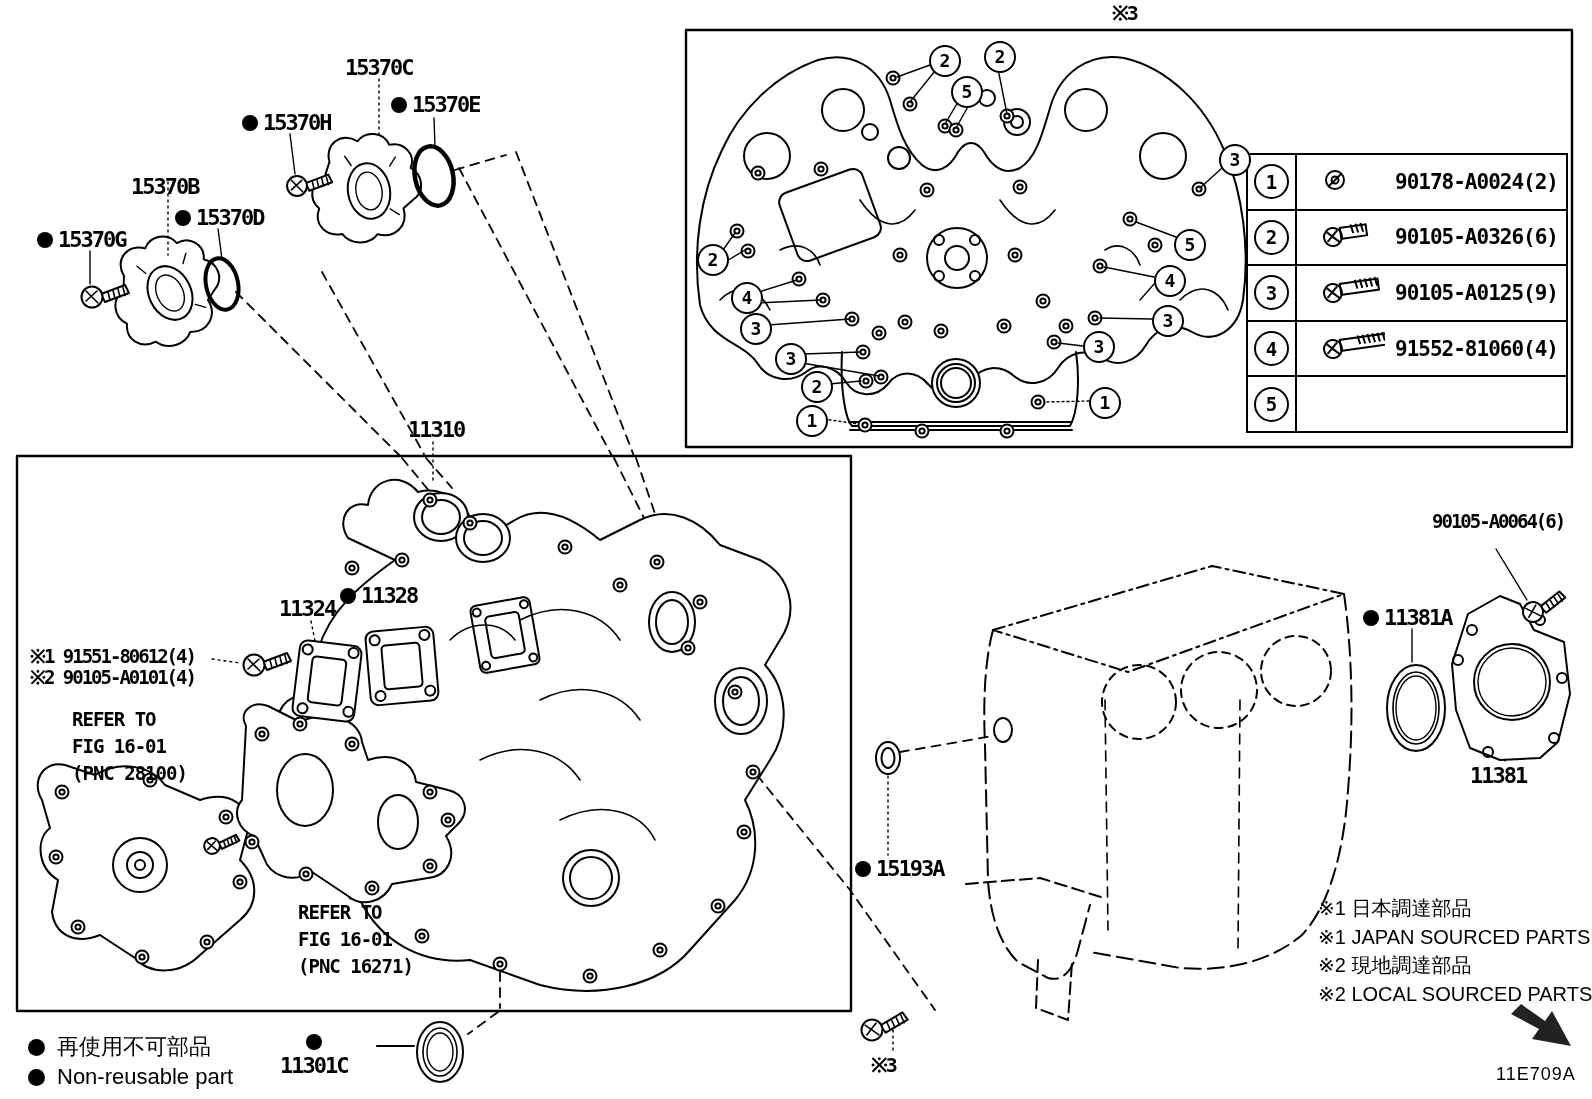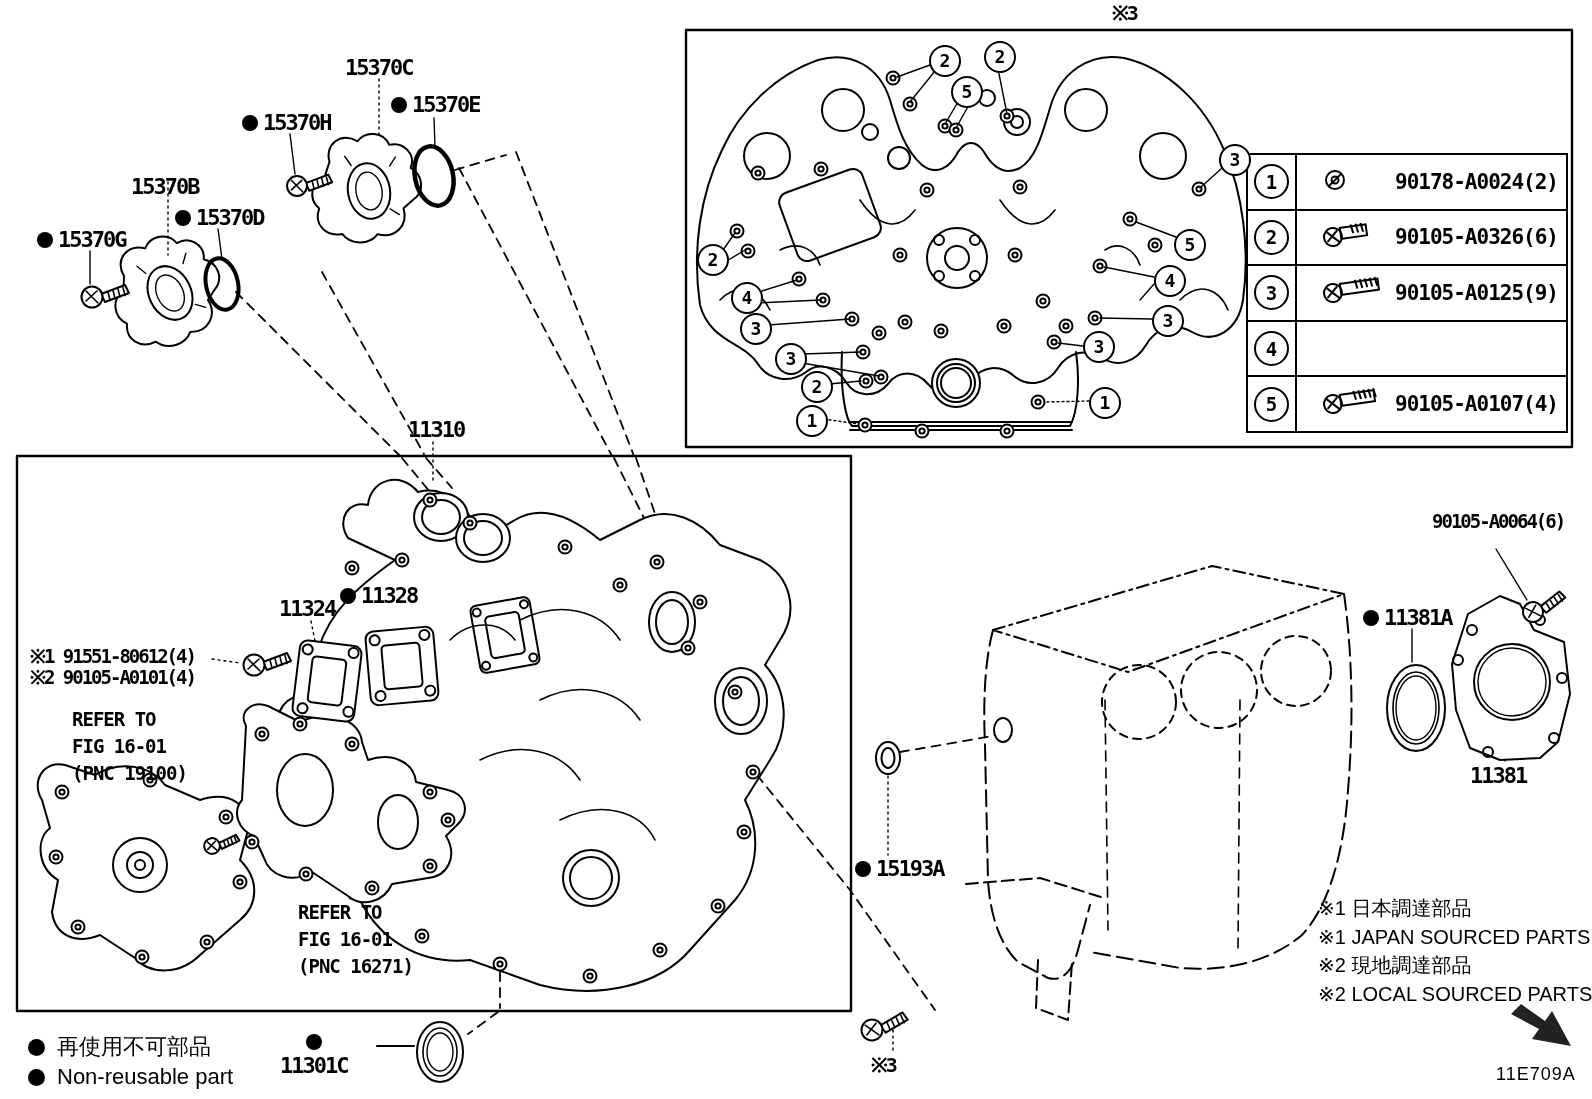--- a/index.html
+++ b/index.html
@@ -380,36 +380,36 @@
               </g>
             </svg></span>
           <span class="conn"></span>
           <span class="tno">90105-A0125(9)</span>
         </div>
       </div>
       <div class="trow">
         <div class="tnum">
           <span class="ncirc">4</span>
         </div>
-      </div>
-      <div class="trow">
-        <div class="tnum">
-          <span class="ncirc">5</span>
-        </div>
         <div class="tpart">
           <span><svg class="ico" viewBox="0 0 66 36">
               <g transform="rotate(-8 14 20)">
-                <rect x="22" y="12" width="34" height="11" fill="#fff"></rect>
-                <path d="M35.9,10 l1.5,9 M40.9,10 l1.5,9 M45.9,10 l1.5,9 M50.9,10 l1.5,9 M55.9,10 l1.5,9 " stroke-width="1.5"></path>
+                <rect x="22" y="12" width="46" height="11" fill="#fff"></rect>
+                <path d="M40.099999999999994,10 l1.5,9 M45.099999999999994,10 l1.5,9 M50.099999999999994,10 l1.5,9 M55.099999999999994,10 l1.5,9 M60.099999999999994,10 l1.5,9 M65.1,10 l1.5,9 " stroke-width="1.5"></path>
                 <circle cx="14" cy="20" r="9" fill="#fff"></circle>
                 <path d="M8,14 L20,26 M8,24 L19,14" stroke-width="1.5"></path>
               </g>
             </svg></span>
           <span class="conn"></span>
-          <span class="tno">90105-A0107(4)</span>
+          <span class="tno">91552-81060(4)</span>
+        </div>
+      </div>
+      <div class="trow">
+        <div class="tnum">
+          <span class="ncirc">5</span>
         </div>
       </div>
     </div>
 
   <div id="labels">
       <div class="plabel" style="left: 345px; top: 57px; font-size: 22px;">
         <span>15370C</span>
       </div>
       <div class="plabel" style="left: 391px; top: 94px; font-size: 22px;">
         <span class="pdot"></span>
@@ -485,21 +485,21 @@
       <div class="callout" style="left: 775px; top: 343px;">3</div>
       <div class="callout" style="left: 801px; top: 371px;">2</div>
       <div class="callout" style="left: 796px; top: 405px;">1</div>
       <div class="callout" style="left: 1083px; top: 331px;">3</div>
       <div class="callout" style="left: 1089px; top: 387px;">1</div>
     </div>
 
   <div class="refer" id="refer16100" style="left:72px;top:706px">
       <div>REFER TO</div>
       <div>FIG 16-01</div>
-      <div>(PNC 19100)</div>
+      <div>(PNC 28100)</div>
     </div>
   <div class="refer" id="refer16271" style="left:298px;top:899px">
       <div>REFER TO</div>
       <div>FIG 16-01</div>
       <div>(PNC 16271)</div>
     </div>
 
   <div id="legend">
     <div class="legrow">
       <span class="legdot"></span>

